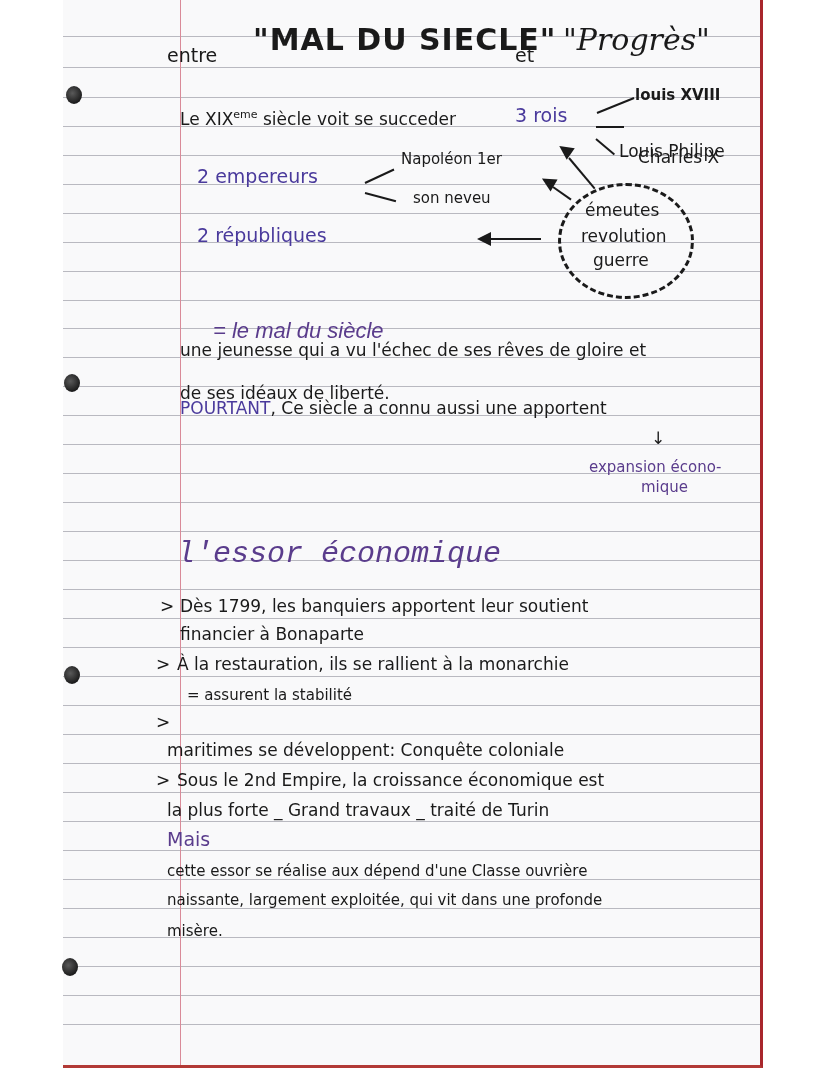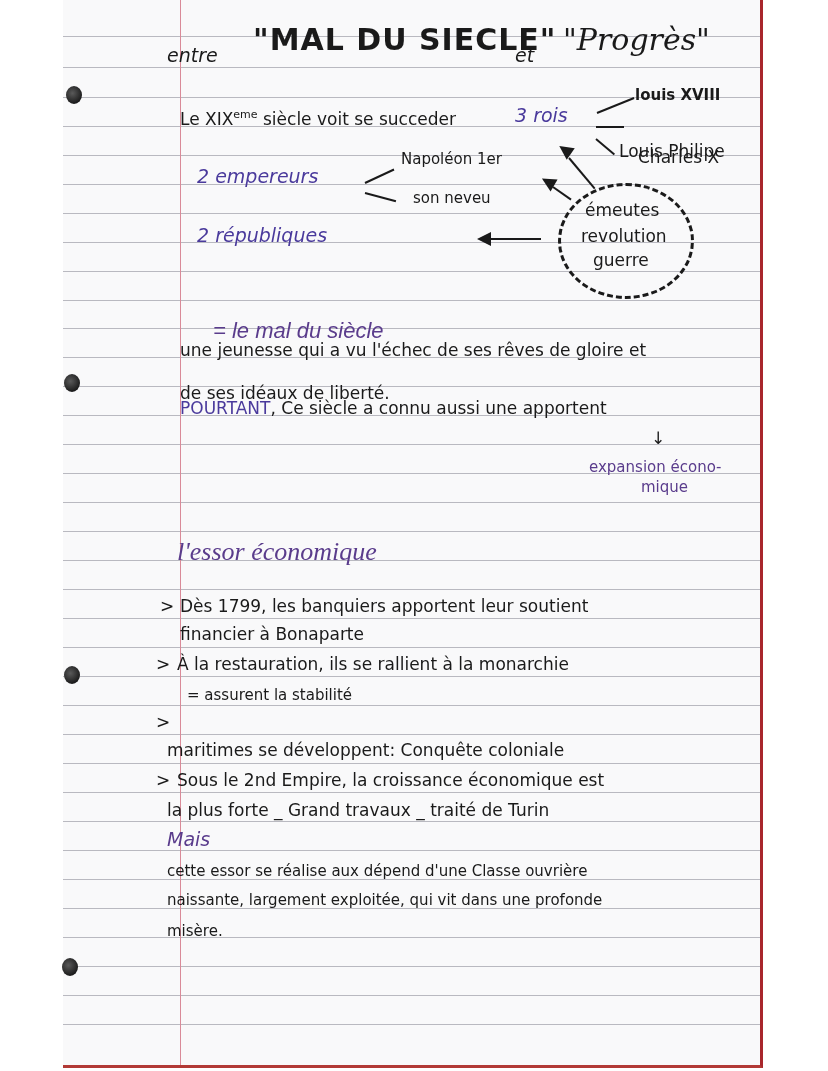--- a/index.html
+++ b/index.html
@@ -26,21 +26,21 @@
     }
     .hole {
       position: absolute; width: 16px; height: 18px; border-radius: 50%;
       background: radial-gradient(circle at 40% 40%, #5a5a5a, #1c1c1c 70%);
     }
     .t { position: absolute; white-space: nowrap; color: #1a1a1a;
          font-family: "DejaVu Sans", sans-serif; }
     .blue { color: #4a3a9c; }
     .purple { color: #5a3c8c; }
     .title { font-size: 30px; }
-    .body-l { font-size: 19px; font-style: italic; }
+    .body-l { font-size: 19px; }
     .body-m { font-size: 17px; }
     .body-s { font-size: 15px; }
     .line { position: absolute; height: 2px; background: #1a1a1a; transform-origin: 0 50%; }
     .bubble {
       position: absolute; border: 3px dashed #1a1a1a; border-radius: 50%;
     }
     .arrowhead {
       position: absolute; width: 0; height: 0;
       border-top: 7px solid transparent; border-bottom: 7px solid transparent;
       border-right: 14px solid #1a1a1a;
@@ -130,21 +130,21 @@
   <div class="t purple" style="left:150px; top:318px; font-size:22px; font-family:Liberation Sans, sans-serif; font-style:italic;">= le mal du siècle</div>
   <div class="t body-m" style="left:117px; top:340px;">une jeunesse qui a vu l'échec de ses rêves de gloire et</div>
   <div class="t body-m" style="left:117px; top:383px;">de ses idéaux de liberté.</div>
   <div class="t body-m" style="left:117px; top:398px;">
     <span class="blue">POURTANT</span><span>, Ce siècle a connu aussi une apportent</span>
   </div>
   <div class="t body-m" style="left:588px; top:428px;">↓</div>
   <div class="t body-s purple" style="left:526px; top:458px;">expansion écono-</div>
   <div class="t body-s purple" style="left:578px; top:478px;">mique</div>
 
-  <div class="t purple" style="left:114px; top:537px; font-size:26px; font-family:Liberation Serif, serif; font-style:italic;">l'essor économique</div>
+  <div class="t purple" style="left:114px; top:537px; font-size:30px; font-family:Liberation Mono, monospace; font-style:italic;">l'essor économique</div>
 
   <div class="t body-m" style="left:97px; top:596px;">&gt;</div>
   <div class="t body-m" style="left:117px; top:596px;">Dès 1799, les banquiers apportent leur soutient</div>
   <div class="t body-m" style="left:117px; top:624px;">financier à Bonaparte</div>
 
   <div class="t body-m" style="left:93px; top:654px;">&gt;</div>
   <div class="t body-m" style="left:114px; top:654px;">À la restauration, ils se rallient à la monarchie</div>
   <div class="t body-s" style="left:124px; top:686px;">= assurent la stabilité</div>
 
   <div class="t body-m" style="left:93px; top:712px;">&gt;</div>

